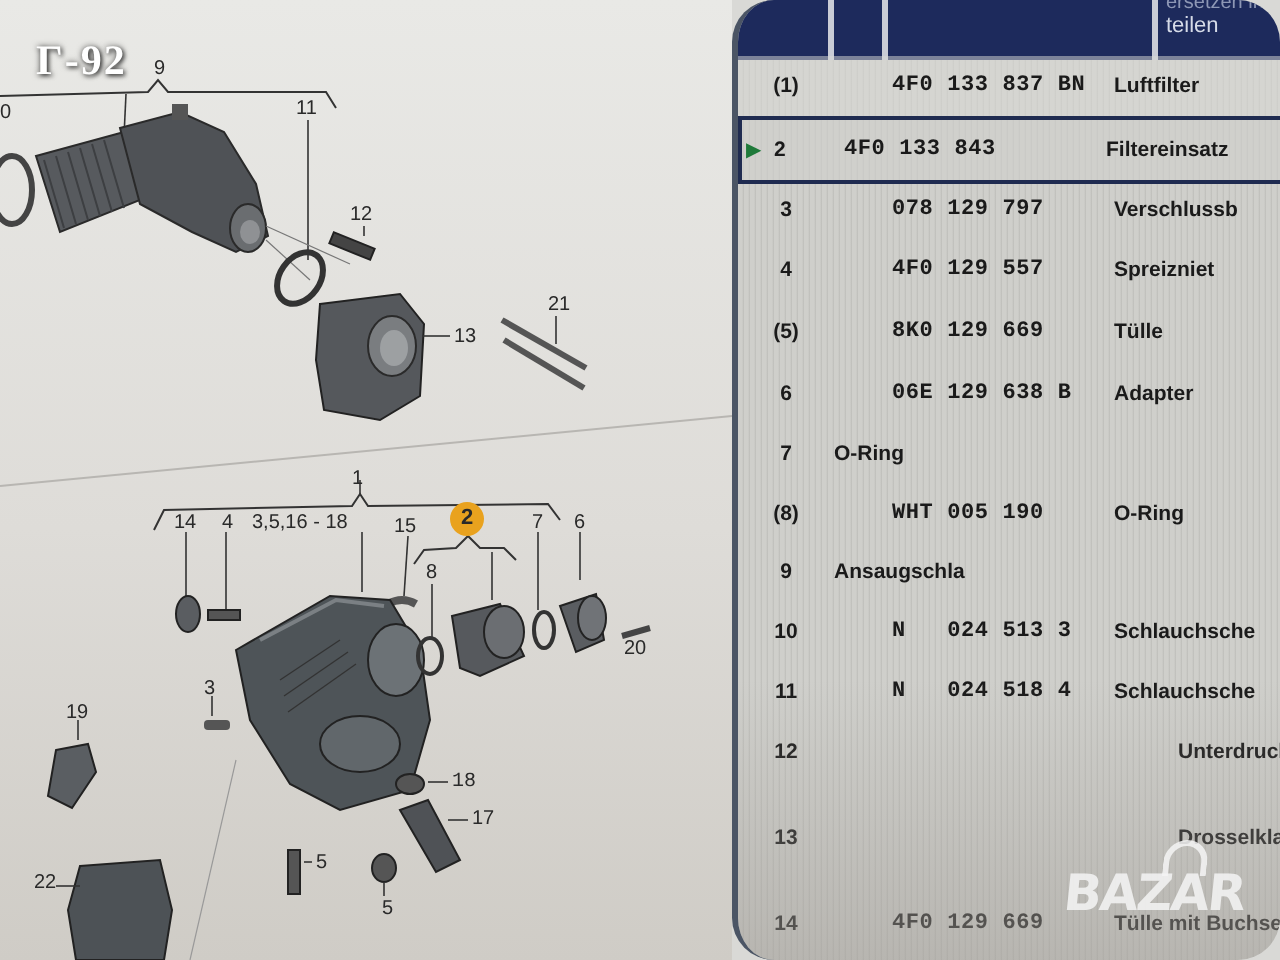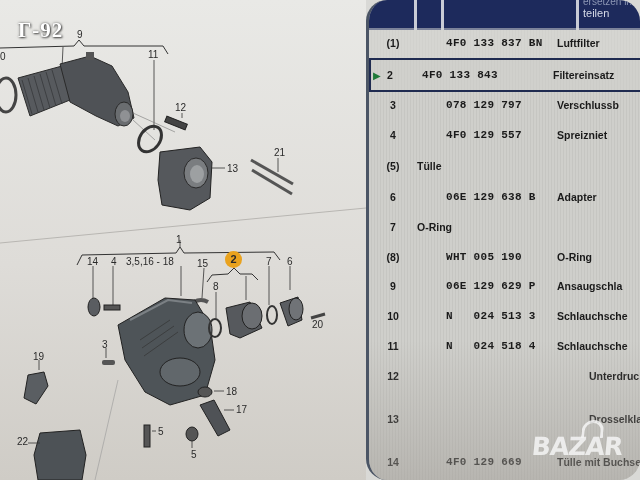--- a/index.html
+++ b/index.html
@@ -210,21 +210,21 @@
   <span class="callout" style="left:87px;top:257px;">14</span>
   <span class="callout" style="left:111px;top:257px;">4</span>
   <span class="callout" style="left:126px;top:257px;">3,5,16 - 18</span>
   <span class="callout" style="left:197px;top:259px;">15</span>
   <span class="callout" style="left:266px;top:257px;">7</span>
   <span class="callout" style="left:287px;top:257px;">6</span>
   <span class="callout" style="left:213px;top:282px;">8</span>
   <span class="callout" style="left:312px;top:320px;">20</span>
   <span class="callout" style="left:102px;top:340px;">3</span>
   <span class="callout" style="left:33px;top:352px;">19</span>
-  <span class="callout" style="left:226px;top:387px;">18</span>
+  <span class="callout" style="left:226px;top:387px;font-family:Liberation Mono, monospace;">18</span>
   <span class="callout" style="left:236px;top:405px;">17</span>
   <span class="callout" style="left:158px;top:427px;">5</span>
   <span class="callout" style="left:191px;top:450px;">5</span>
   <span class="callout" style="left:17px;top:437px;">22</span>
   <span class="callout hl" style="left:225px;top:251px;">2</span>
 </div>
 
 <div class="table-pane">
   <div class="thead">
     <div class="hc hc-pos"></div>
@@ -254,39 +254,39 @@
     <span class="cell-part">078 129 797</span>
     <span class="cell-desc">Verschlussb</span>
   </div>
   <div class="row" style="top:120px;">
     <span class="cell-pos">4</span>
     <span class="cell-part">4F0 129 557</span>
     <span class="cell-desc">Spreizniet</span>
   </div>
   <div class="row" style="top:151px;">
     <span class="cell-pos">(5)</span>
+    <span class="cell-part">8K0 129 669</span>
     <span class="cell-desc">Tülle</span>
   </div>
   <div class="row" style="top:182px;">
     <span class="cell-pos">6</span>
     <span class="cell-part">06E 129 638 B</span>
     <span class="cell-desc">Adapter</span>
   </div>
   <div class="row" style="top:212px;">
     <span class="cell-pos">7</span>
     <span class="cell-desc">O-Ring</span>
   </div>
   <div class="row" style="top:242px;">
     <span class="cell-pos">(8)</span>
     <span class="cell-part">WHT 005 190</span>
     <span class="cell-desc">O-Ring</span>
   </div>
   <div class="row" style="top:271px;">
     <span class="cell-pos">9</span>
-    <span class="cell-part">06E 129 629 P</span>
     <span class="cell-desc">Ansaugschla</span>
   </div>
   <div class="row" style="top:301px;">
     <span class="cell-pos">10</span>
     <span class="cell-part">N   024 513 3</span>
     <span class="cell-desc">Schlauchsche</span>
   </div>
   <div class="row" style="top:331px;">
     <span class="cell-pos">11</span>
     <span class="cell-part">N   024 518 4</span>

